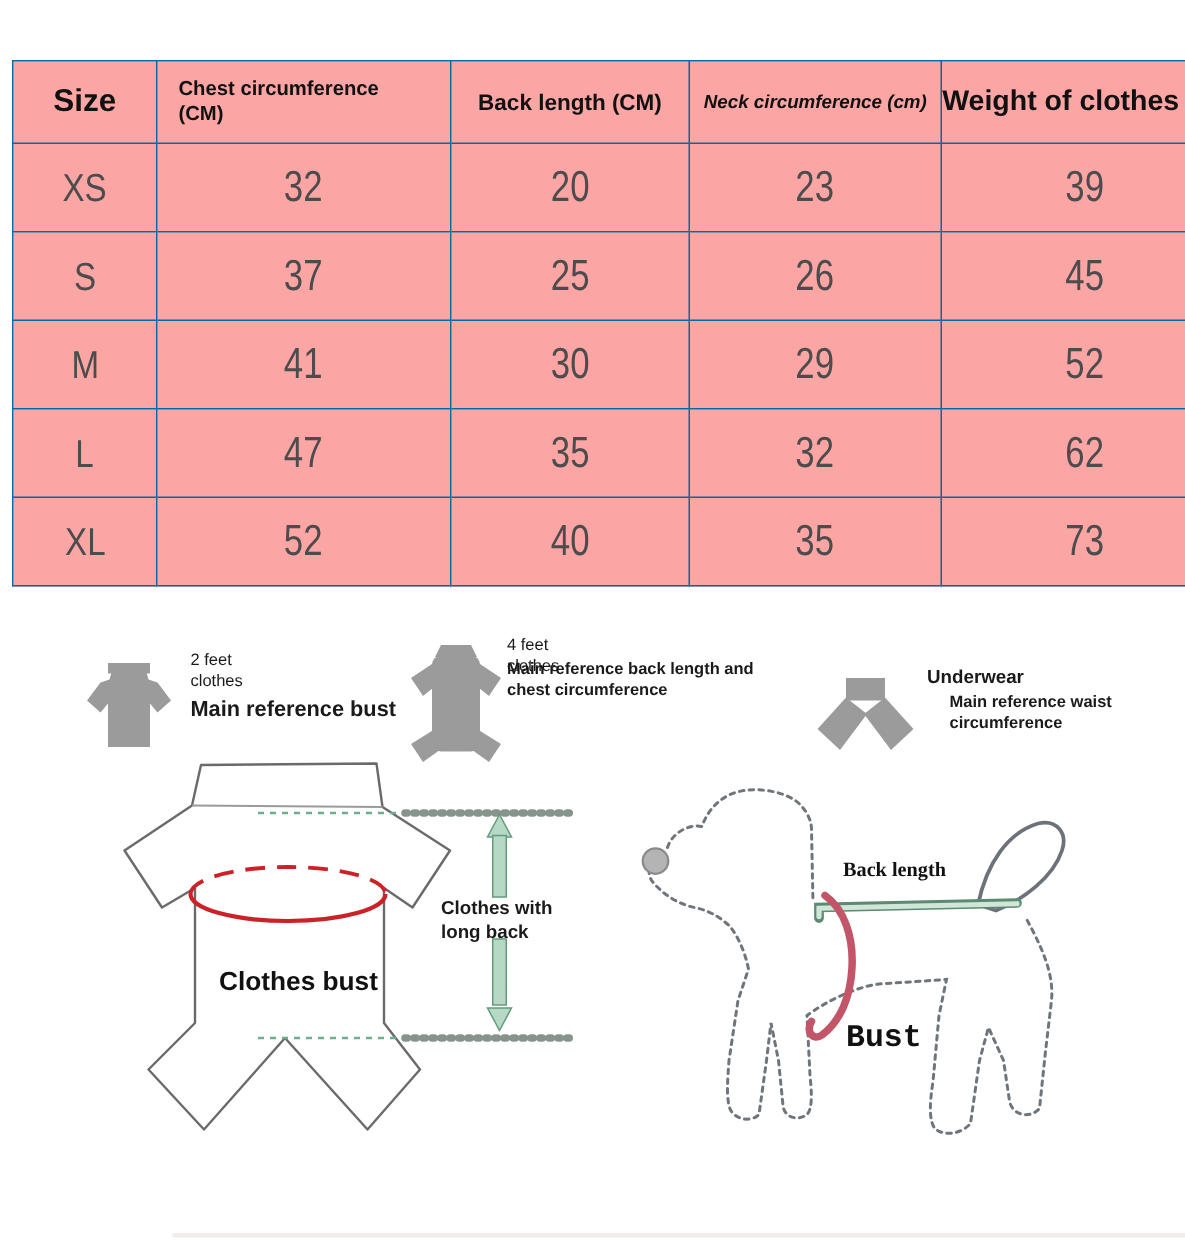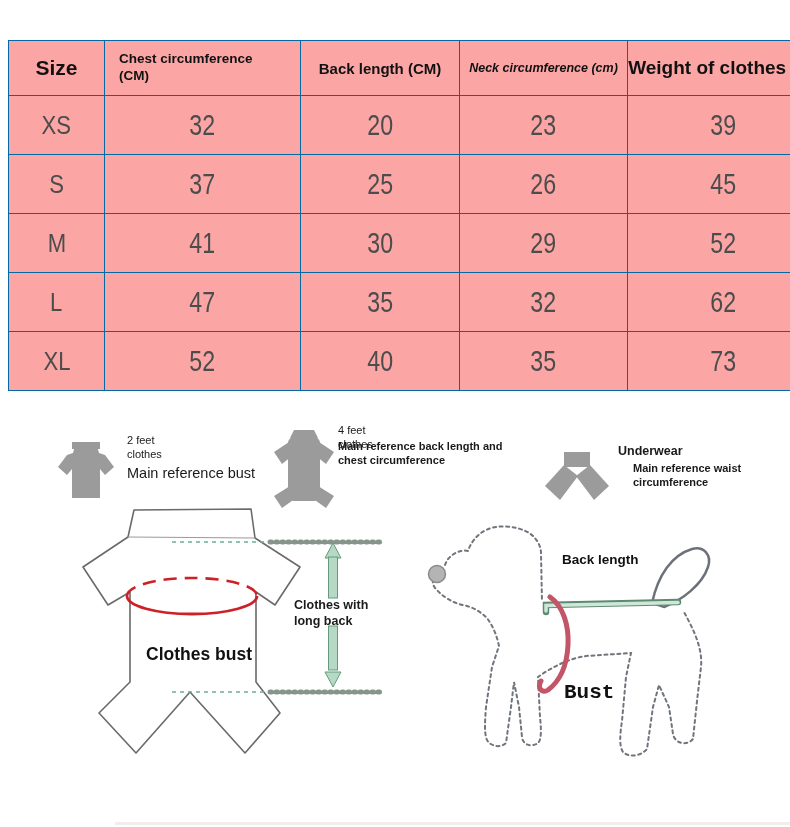--- a/index.html
+++ b/index.html
@@ -15,21 +15,21 @@
   th.h1{font-size:13.5px;font-weight:bold;color:#111;padding:0 14px;text-align:left;line-height:1.25;}
   th.h2{font-size:15px;font-weight:bold;color:#111;}
   th.h3{font-size:12.5px;font-weight:bold;color:#111;font-style:italic;}
   th.h4{font-size:19px;font-weight:bold;color:#111;}
   td .num{display:inline-block;font-size:29px;font-weight:400;color:#4c4c4c;transform:scaleX(0.8);}
   td .sz{display:inline-block;font-size:26px;font-weight:400;color:#4c4c4c;transform:scaleX(0.85);}
 
   
   .abs{position:absolute;}
   .lgd-small{font-size:11px;font-weight:normal;color:#1a1a1a;line-height:1.25;}
-  .lgd-note{font-size:14.5px;font-weight:normal;color:#1a1a1a;}
+  .lgd-note{font-size:14.5px;font-weight:bold;color:#1a1a1a;}
   .lgd-note-sm{font-size:11px;font-weight:bold;color:#1a1a1a;line-height:1.25;}
   .lbl-clothes-bust{font-size:17.5px;font-weight:bold;color:#111;}
   .lbl-longback{font-size:12.5px;font-weight:bold;color:#1a1a1a;line-height:1.3;width:88px;}
   .lbl-backlength{font-size:13.5px;font-weight:bold;color:#111;}
   .lbl-bust{font-size:21px;font-weight:bold;color:#111;}
   .bottom-strip{position:absolute;left:115px;top:822px;width:675px;height:3px;background:#f0eeea;}
   svg{display:block;}
 </style>
 </head>
 <body>
@@ -150,16 +150,16 @@
 
   <path d="M232,98 C238,70 252,50 272,44 C284,41 292,50 288,62 C282,80 262,95 244,102 Z" fill="#ffffff" stroke="#6d727a" stroke-width="2.5"></path>
 
   <g>
     <path d="M126,107 L126,100 L258,97" fill="none" stroke="#5d8a70" stroke-width="6.5" stroke-linecap="round"></path>
     <path d="M126,106 L126,100.5 L258,97.5" fill="none" stroke="#cfe7d9" stroke-width="3.5" stroke-linecap="round"></path>
   </g>
 
   <path d="M130,92 C143,101 149,120 148,140 C147,160 140,176 128,185 C122,189 117,183 121,176" fill="none" stroke="#c25568" stroke-width="5" stroke-linecap="round"></path>
 </svg>
-<div class="abs lbl-backlength" style="left:562px;top:552px;">Back length</div>
+<div class="abs lbl-backlength" style="left:562px;top:572px;font-family:Liberation Serif, serif;">Back length</div>
 <div class="abs lbl-bust" style="left:564px;top:681px;font-family:Liberation Mono, monospace;">Bust</div>
 
 <div class="bottom-strip"></div>
 
 </body></html>

